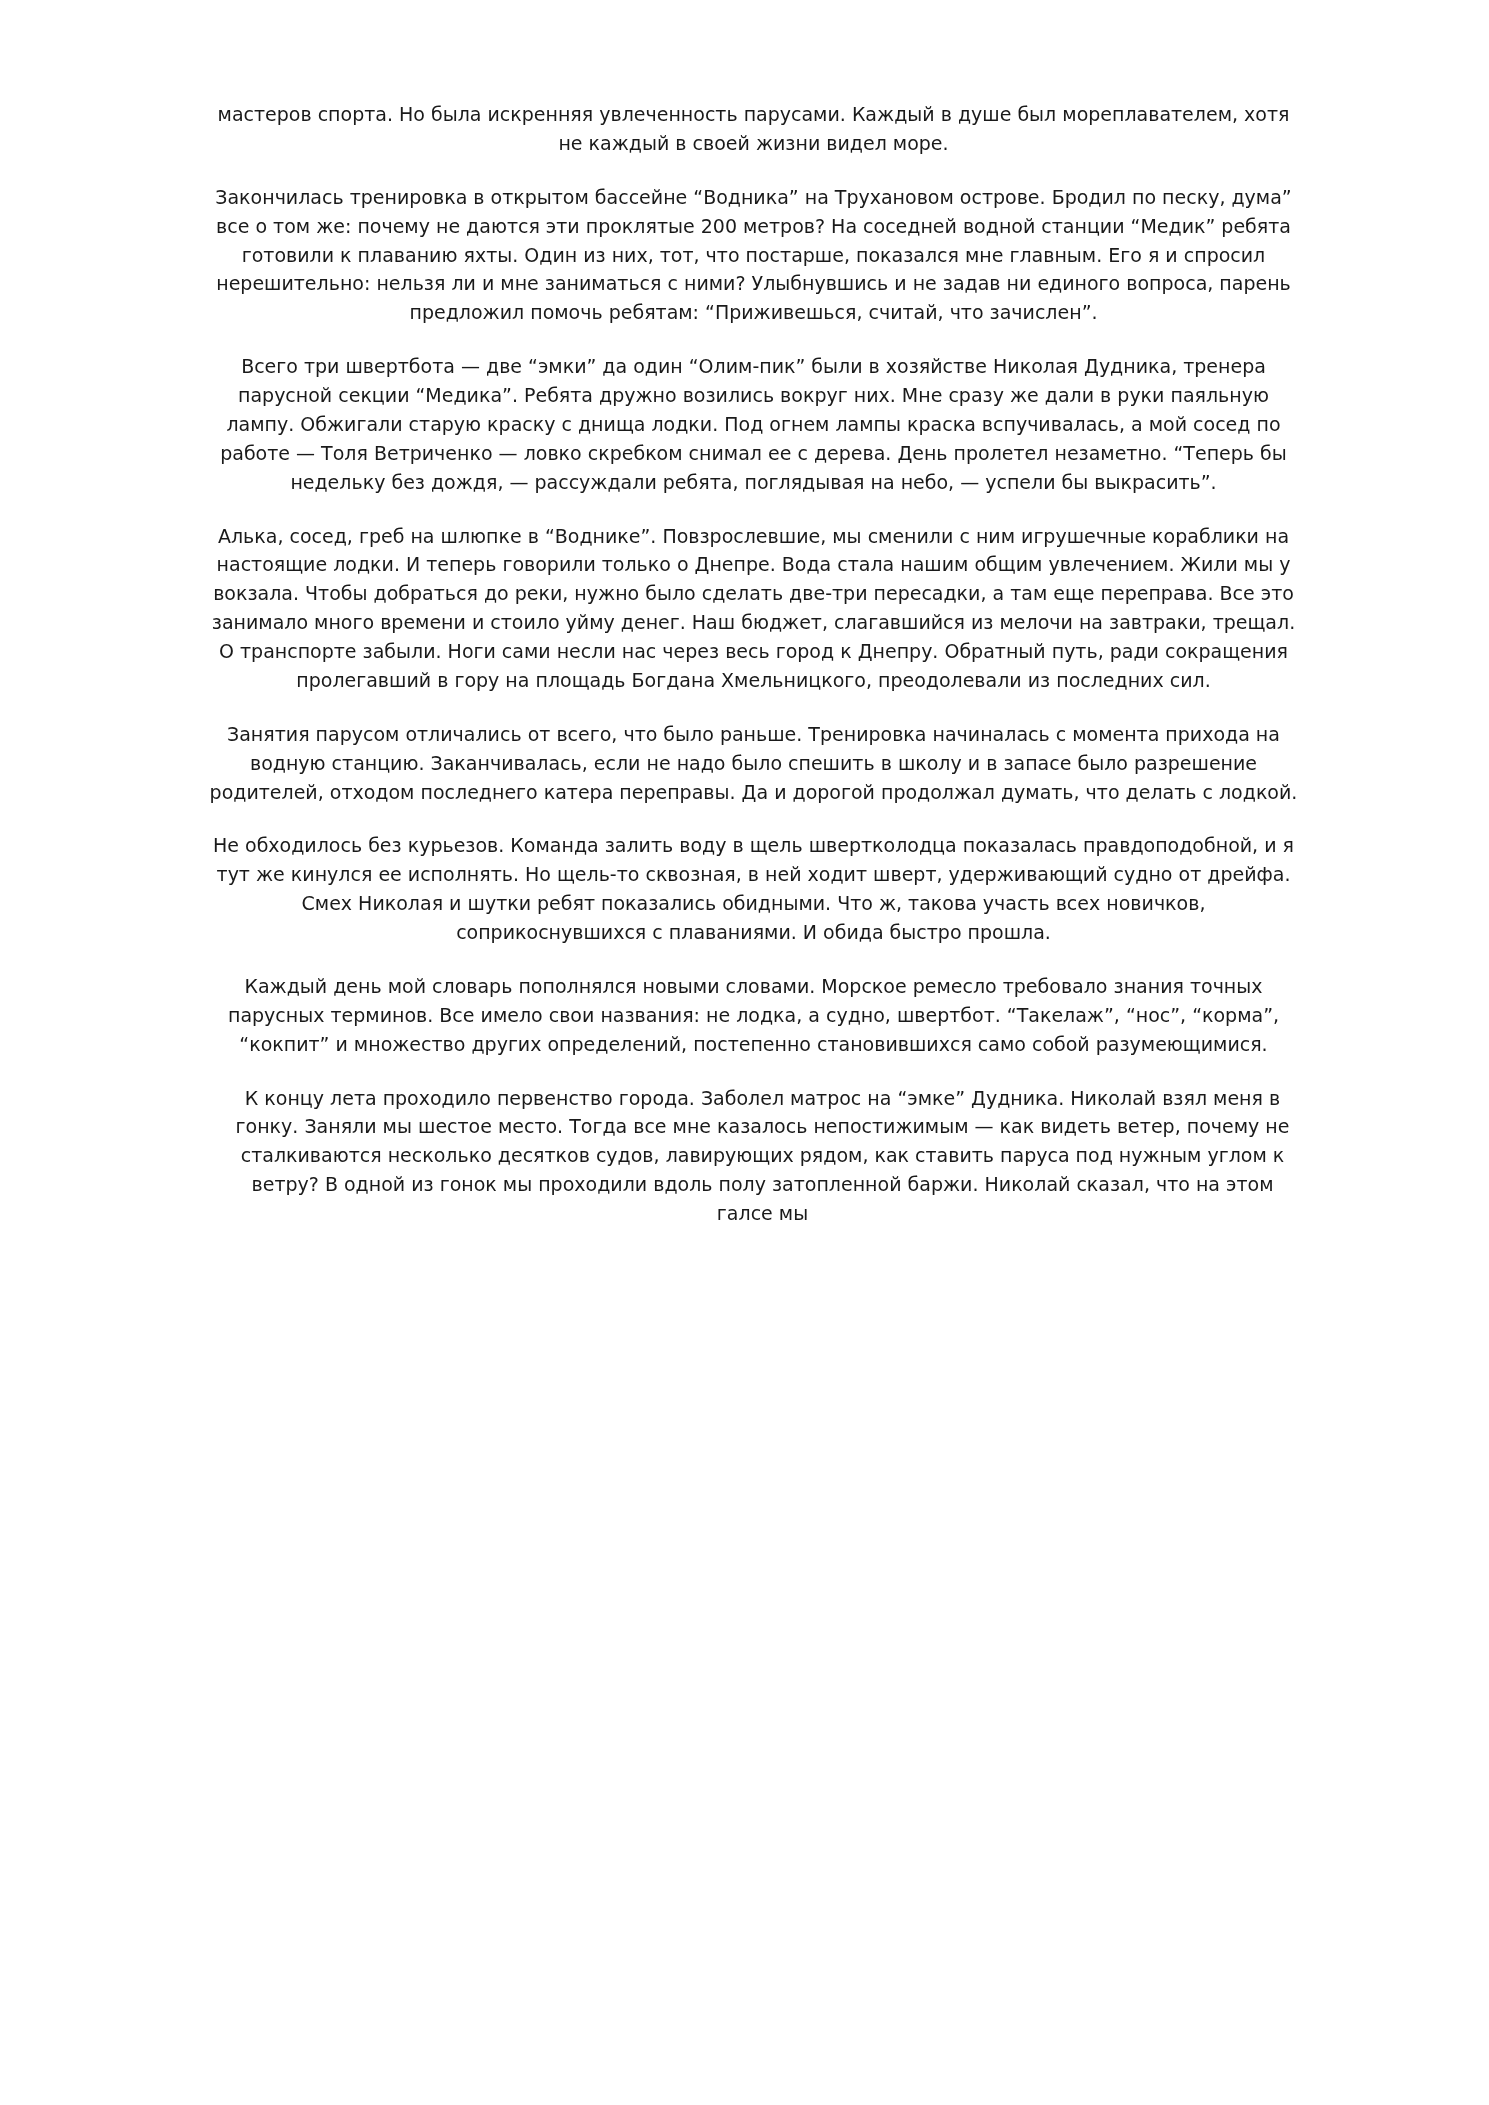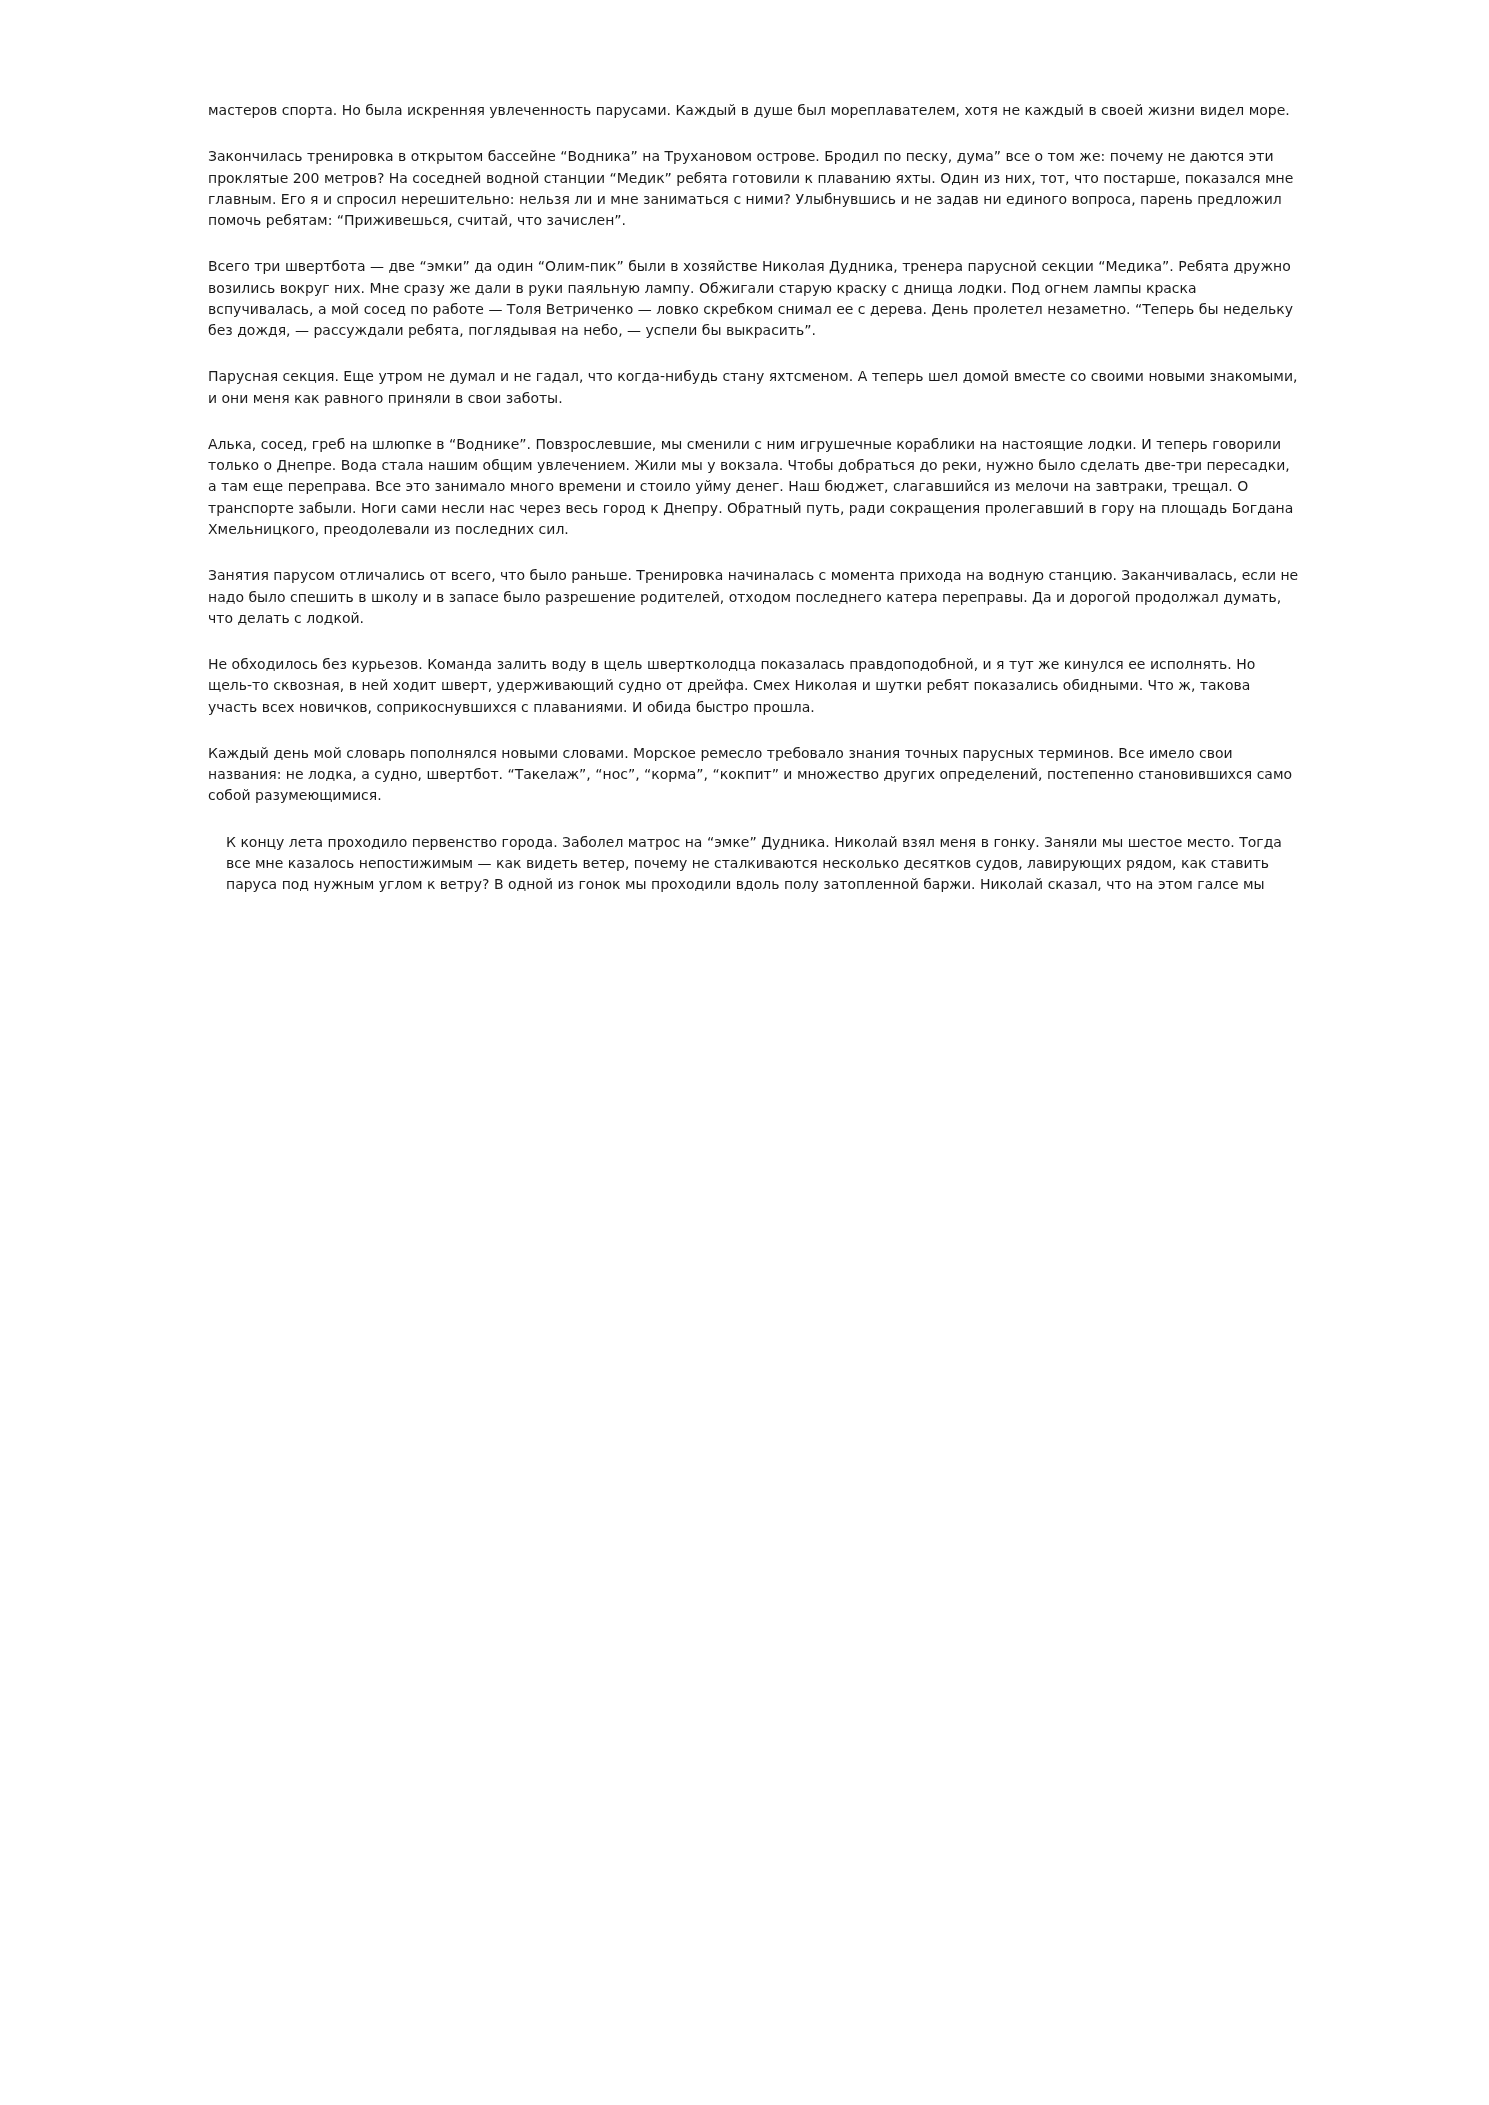--- a/index.html
+++ b/index.html
@@ -14,41 +14,40 @@
     color: #1a1a1a;
   }
   .page {
     box-sizing: border-box;
     width: 1489px;
     min-height: 2105px;
     padding: 100px 190px 60px 208px;
     background: #ffffff;
   }
   .doc-body {
-    font-size: 14px;
+    font-size: 19px;
     line-height: 1.52;
-    text-align: left;
+    text-align: center;
   }
   .para {
     margin: 0 0 25px 0;
     white-space: pre-wrap;
   }
   .para:last-child {
     margin-bottom: 0;
     margin-left: 18px;
   }
 </style>
 </head>
 <body>
 
 <div class="page">
   <div class="doc-body">
     <p class="para">мастеров спорта. Но была искренняя увлеченность парусами. Каждый в душе был мореплавателем, хотя не каждый в своей жизни видел море.</p>
     <p class="para">Закончилась тренировка в открытом бассейне “Водника” на Трухановом острове. Бродил по песку, дума” все о том же: почему не даются эти проклятые 200 метров? На соседней водной станции “Медик” ребята готовили к плаванию яхты. Один из них, тот, что постарше, показался мне главным. Его я и спросил нерешительно: нельзя ли и мне заниматься с ними? Улыбнувшись и не задав ни единого вопроса, парень предложил помочь ребятам: “Приживешься, считай, что зачислен”.</p>
     <p class="para">Всего три швертбота — две “эмки” да один “Олим-пик” были в хозяйстве Николая Дудника, тренера парусной секции “Медика”. Ребята дружно возились вокруг них. Мне сразу же дали в руки паяльную лампу. Обжигали старую краску с днища лодки. Под огнем лампы краска вспучивалась, а мой сосед по работе — Толя Ветриченко — ловко скребком снимал ее с дерева. День пролетел незаметно. “Теперь бы недельку без дождя, — рассуждали ребята, поглядывая на небо, — успели бы выкрасить”.</p>
-    <p class="para">Парусная секция. Еще утром не думал и не гадал, что когда-нибудь стану яхтсменом. А теперь шел домой вместе со своими новыми знакомыми, и они меня как равного приняли в свои заботы.</p>
     <p class="para">Алька, сосед, греб на шлюпке в “Воднике”. Повзрослевшие, мы сменили с ним игрушечные кораблики на настоящие лодки. И теперь говорили только о Днепре. Вода стала нашим общим увлечением. Жили мы у вокзала. Чтобы добраться до реки, нужно было сделать две-три пересадки, а там еще переправа. Все это занимало много времени и стоило уйму денег. Наш бюджет, слагавшийся из мелочи на завтраки, трещал. О транспорте забыли. Ноги сами несли нас через весь город к Днепру. Обратный путь, ради сокращения пролегавший в гору на площадь Богдана Хмельницкого, преодолевали из последних сил.</p>
     <p class="para">Занятия парусом отличались от всего, что было раньше. Тренировка начиналась с момента прихода на водную станцию. Заканчивалась, если не надо было спешить в школу и в запасе было разрешение родителей, отходом последнего катера переправы. Да и дорогой продолжал думать, что делать с лодкой.</p>
     <p class="para">Не обходилось без курьезов. Команда залить воду в щель швертколодца показалась правдоподобной, и я тут же кинулся ее исполнять. Но щель-то сквозная, в ней ходит шверт, удерживающий судно от дрейфа. Смех Николая и шутки ребят показались обидными. Что ж, такова участь всех новичков, соприкоснувшихся с плаваниями. И обида быстро прошла.</p>
     <p class="para">Каждый день мой словарь пополнялся новыми словами. Морское ремесло требовало знания точных парусных терминов. Все имело свои названия: не лодка, а судно, швертбот. “Такелаж”, “нос”, “корма”, “кокпит” и множество других определений, постепенно становившихся само собой разумеющимися.</p>
     <p class="para">К концу лета проходило первенство города. Заболел матрос на “эмке” Дудника. Николай взял меня в гонку. Заняли мы шестое место. Тогда все мне казалось непостижимым — как видеть ветер, почему не сталкиваются несколько десятков судов, лавирующих рядом, как ставить паруса под нужным углом к ветру? В одной из гонок мы проходили вдоль полу затопленной баржи. Николай сказал, что на этом галсе мы</p>
   </div>
 </div>
 
 </body></html>

